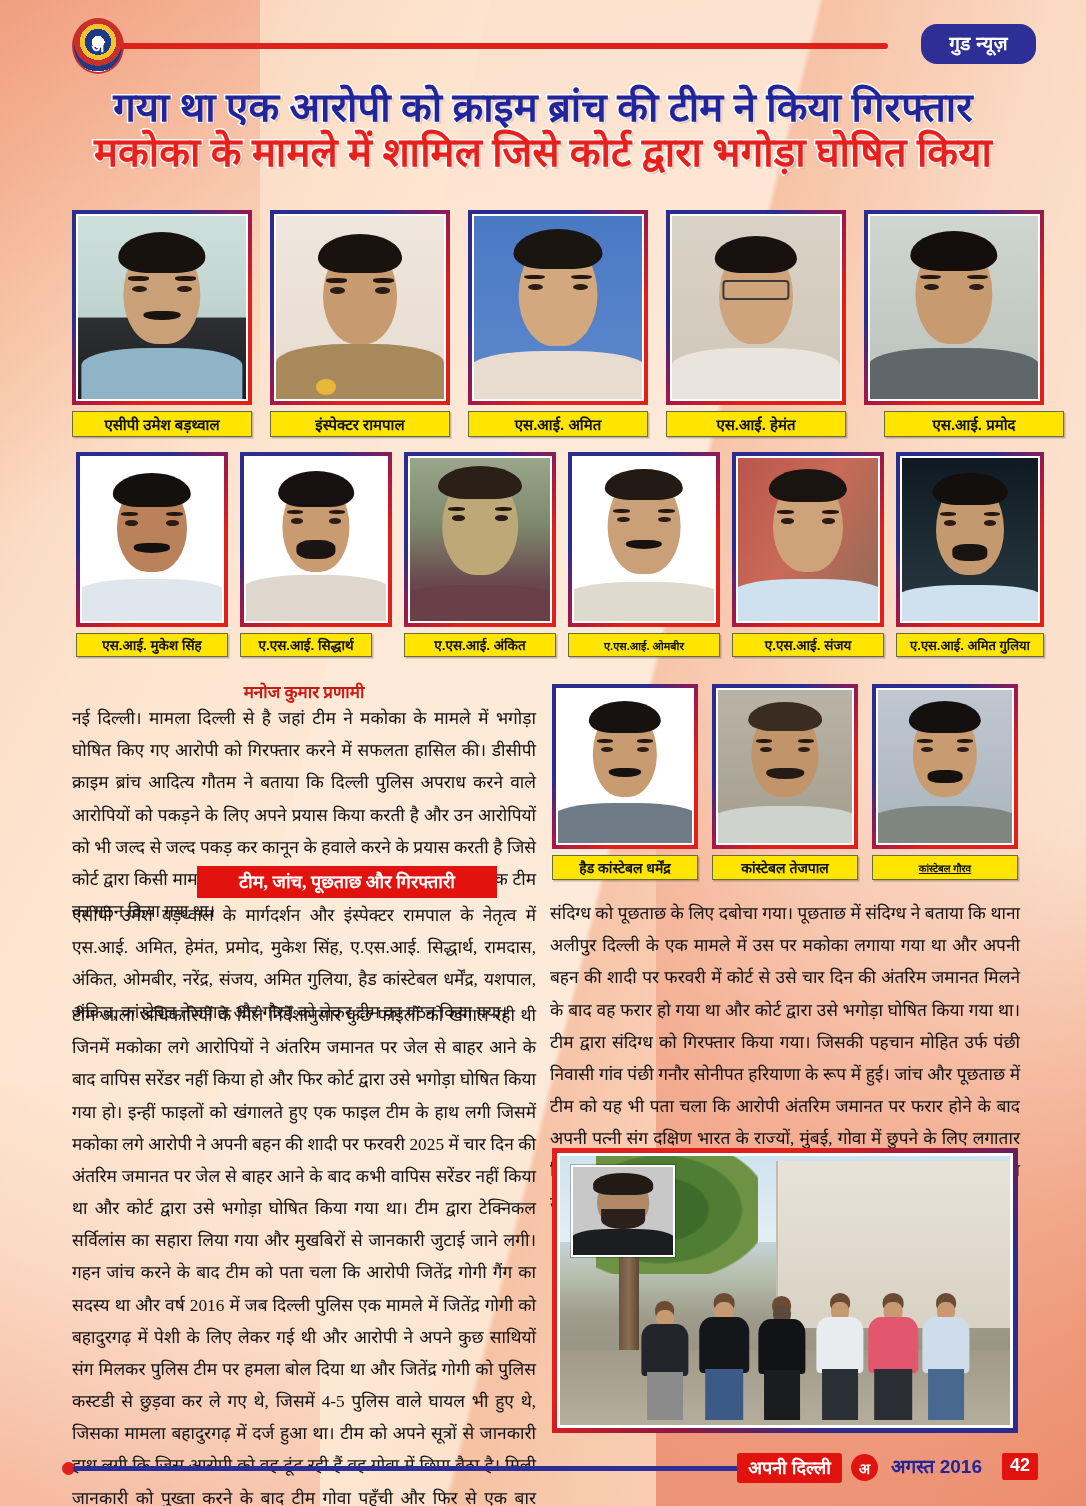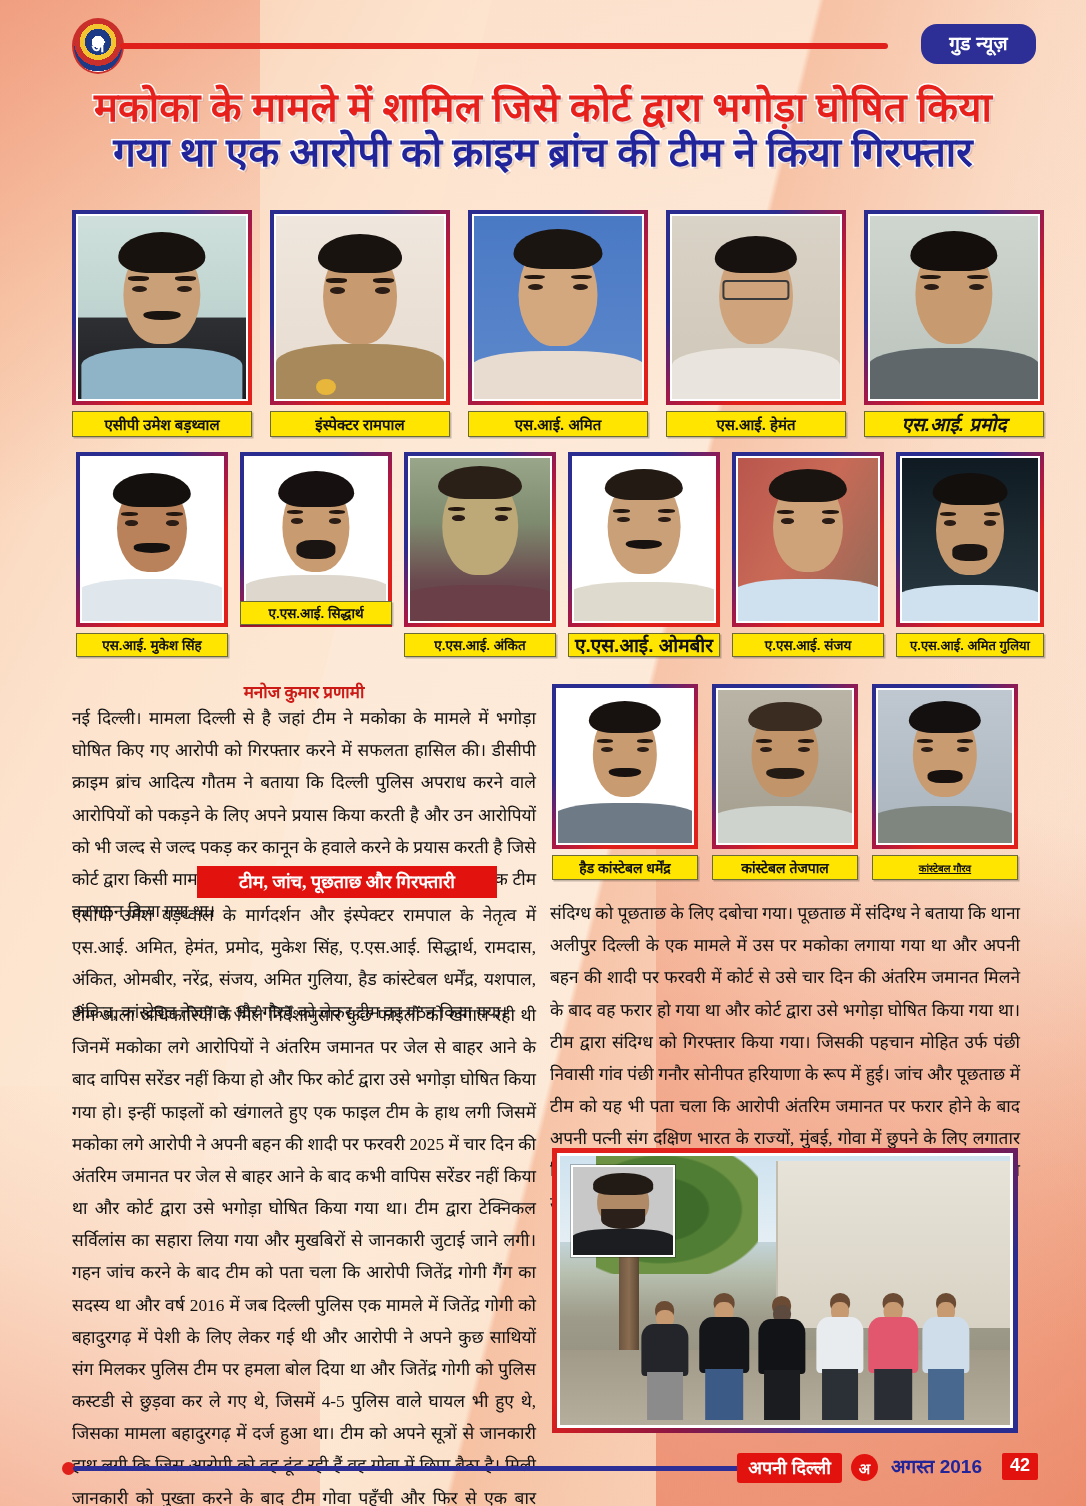--- a/index.html
+++ b/index.html
@@ -308,22 +308,22 @@
 
   <div class="masthead">
     <div class="logo-badge">
       <span class="glyph">अ</span>
     </div>
     <div class="mast-rule"></div>
     <div class="news-chip">गुड न्यूज़</div>
   </div>
 
   <div class="headline">
+    <span class="ln ln2">गया था एक आरोपी को क्राइम ब्रांच की टीम ने किया गिरफ्तार</span>
     <span class="ln ln1">मकोका के मामले में शामिल जिसे कोर्ट द्वारा भगोड़ा घोषित किया</span>
-    <span class="ln ln2">गया था एक आरोपी को क्राइम ब्रांच की टीम ने किया गिरफ्तार</span>
   </div>
 
   <div class="photo-frame" style="left:72px; top:210px; width:180px; height:195px;">
     <div class="inner">
       <div class="portrait">
         <div class="pbg" style="background:linear-gradient(#cfe0dc,#bed3cf 55%,#2d2f33 56%,#1d1f22 100%)"></div>
         <div class="head" style="top:14%;width:46%;height:56%;background:#caa078"></div>
         <div class="hair" style="top:9%;width:52%;height:22%;background:#17120e"></div>
         <div class="brow" style="left:30%;top:33%"></div>
           <div class="brow" style="left:58%;top:33%"></div>
@@ -389,21 +389,21 @@
         <div class="head" style="top:13%;width:46%;height:57%;background:#c79a70"></div>
         <div class="hair" style="top:8%;width:52%;height:22%;background:#140f0c"></div>
         <div class="brow" style="left:30%;top:32%"></div>
           <div class="brow" style="left:58%;top:32%"></div>
         <div class="eye" style="left:32%;top:37%"></div>
           <div class="eye" style="left:59%;top:37%"></div>
         <div class="torso" style="width:102%;height:28%;background:#5f676b"></div>
       </div>
     </div>
   </div>
-  <div class="caption" style="left:864px; top:411px; width:180px; height:26px; font-size:19px;font-style:italic;">एस.आई. प्रमोद</div>
+  <div class="caption" style="left:884px; top:411px; width:180px; height:26px; font-size:15px;">एस.आई. प्रमोद</div>
 
   <div class="photo-frame" style="left:76px; top:452px; width:152px; height:175px;">
     <div class="inner">
       <div class="portrait">
         <div class="pbg" style="background:#ffffff"></div>
         <div class="head" style="top:14%;width:50%;height:56%;background:#b9825a"></div>
         <div class="hair" style="top:9%;width:56%;height:21%;background:#14100d"></div>
         <div class="brow" style="left:28%;top:33%"></div>
           <div class="brow" style="left:60%;top:33%"></div>
         <div class="eye" style="left:31%;top:38%"></div>
@@ -423,21 +423,21 @@
         <div class="hair" style="top:8%;width:54%;height:22%;background:#161110"></div>
         <div class="brow" style="left:29%;top:32%"></div>
           <div class="brow" style="left:59%;top:32%"></div>
         <div class="eye" style="left:32%;top:37%"></div>
           <div class="eye" style="left:59%;top:37%"></div>
         <div class="stache" style="top:50%;width:28%;height:12%;background:#1a1413;border-radius:38%"></div>
         <div class="torso" style="width:108%;height:28%;background:#ddd7cd"></div>
       </div>
     </div>
   </div>
-  <div class="caption" style="left:240px; top:601px; width:152px; height:24px; font-size:13.5px;">ए.एस.आई. सिद्धार्थ</div>
+  <div class="caption" style="left:240px; top:633px; width:132px; height:24px; font-size:13.5px;">ए.एस.आई. सिद्धार्थ</div>
 
   <div class="photo-frame" style="left:404px; top:452px; width:152px; height:175px;">
     <div class="inner">
       <div class="portrait">
         <div class="pbg" style="background:linear-gradient(#9aa68a,#7e8a6e 40%,#6b4a4f 75%,#5a3b44 100%)"></div>
         <div class="head" style="top:10%;width:54%;height:62%;background:#bda878"></div>
         <div class="hair" style="top:5%;width:60%;height:20%;background:#2b2018"></div>
         <div class="brow" style="left:27%;top:30%"></div>
           <div class="brow" style="left:61%;top:30%"></div>
         <div class="eye" style="left:30%;top:35%"></div>
@@ -456,21 +456,21 @@
         <div class="hair" style="top:7%;width:56%;height:19%;background:#241a14"></div>
         <div class="brow" style="left:28%;top:31%"></div>
           <div class="brow" style="left:60%;top:31%"></div>
         <div class="eye" style="left:31%;top:36%"></div>
           <div class="eye" style="left:60%;top:36%"></div>
         <div class="stache" style="top:50%;width:26%;height:6%;background:#171110"></div>
         <div class="torso" style="width:110%;height:24%;background:#dedacd"></div>
       </div>
     </div>
   </div>
-  <div class="caption" style="left:568px; top:633px; width:152px; height:24px; font-size:19px;">ए.एस.आई. ओमबीर</div>
+  <div class="caption" style="left:568px; top:633px; width:152px; height:24px; font-size:11px;">ए.एस.आई. ओमबीर</div>
 
   <div class="photo-frame" style="left:732px; top:452px; width:152px; height:175px;">
     <div class="inner">
       <div class="portrait">
         <div class="pbg" style="background:linear-gradient(120deg,#b9564d,#c96a57 45%,#8d6b58 100%)"></div>
         <div class="head" style="top:12%;width:50%;height:58%;background:#cfa37a"></div>
         <div class="hair" style="top:7%;width:56%;height:20%;background:#1a1411"></div>
         <div class="brow" style="left:28%;top:32%"></div>
           <div class="brow" style="left:60%;top:32%"></div>
         <div class="eye" style="left:31%;top:37%"></div>

